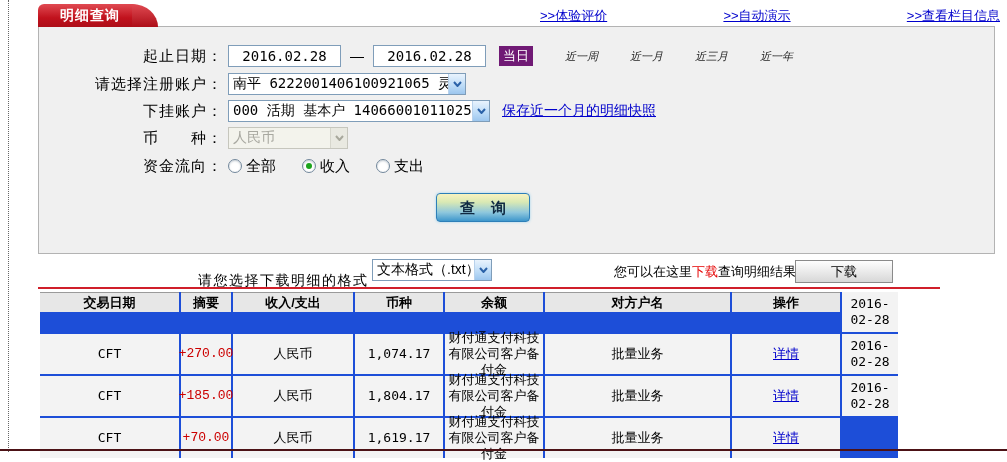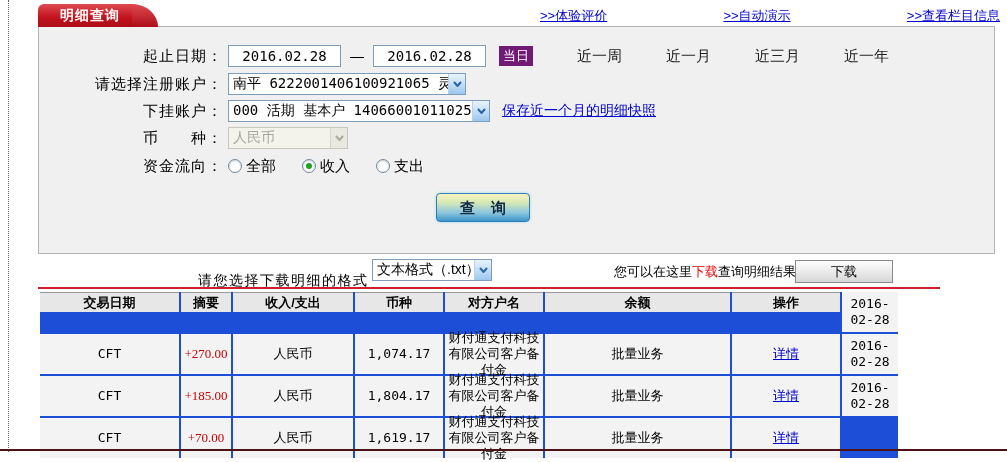--- a/index.html
+++ b/index.html
@@ -27,21 +27,21 @@
   .frow { position:absolute; left:0; width:100%; height:24px; display:flex; align-items:center; font-size:15px; }
   .flabel { width:184px; text-align:right; flex:none; letter-spacing:1px; }
   .fcontent { display:flex; align-items:center; margin-left:5px; }
 
   .txt-input { height:22px; border:1px solid #7f9db9; background:#fff; text-align:center;
                font-family:"DejaVu Sans Mono",monospace; font-size:14px; width:113px; }
   .dash { margin:0 9px; font-size:14px; }
 
   .quick-today { margin-left:13px; width:34px; height:20px; background:#701a75; color:#fff;
                  font-size:13px; text-align:center; line-height:20px; cursor:pointer; }
-  .quick-link { margin-left:44px; font-size:15px; color:#222; cursor:pointer; }
+  .quick-link { margin-left:32px; font-size:11px; color:#222; cursor:pointer;font-style:italic; }
 
   .sel { height:22px; border:1px solid #7f9db9; background:#fff; display:flex; align-items:center; cursor:pointer; }
   .sel .sel-value { flex:1; padding:0 4px; font-size:14px; font-family:"DejaVu Sans Mono","DejaVu Sans",monospace;
                     white-space:nowrap; overflow:hidden; }
   .sel .sel-arrow { flex:none; width:17px; height:100%; border-left:1px solid #b9d2ec;
                     background:linear-gradient(#e9f3fd,#bcdbf7 60%,#9cc6ee); display:flex; align-items:center; justify-content:center; }
   .sel.disabled { background:#f3f3ec; border-color:#c6c6bd; }
   .sel.disabled .sel-value { color:#a8a8a0; }
   .sel.disabled .sel-arrow { background:#e9e9e1; border-left-color:#d6d6cc; }
 
@@ -72,21 +72,21 @@
 
   
   .grid { position:absolute; left:40px; top:292px; width:858px;
           display:grid; grid-template-columns:139px 50px 120px 88px 98px 185px 108px 56px;
           gap:2px; background:#1d4ed8; font-size:13px; }
   .hcell { background:#e7e7e7; border-top:1px solid #9a9a9a; height:20px; line-height:19px;
            text-align:center; font-weight:bold; }
   .cell { background:#f3f3f3; height:40px; display:flex; align-items:center; justify-content:center;
           text-align:center; line-height:16px; padding:0 3px; }
   .cell.mono { font-family:"DejaVu Sans Mono",monospace; }
-  .cell.amount { color:#cc0000; font-family:Liberation Serif, serif; }
+  .cell.amount { color:#cc0000; font-family:Liberation Mono, monospace; }
   .cell a { color:#0000cc; text-decoration:underline; cursor:pointer; }
 
   .bottom-line { position:absolute; left:0; top:449px; width:1007px; height:2px; background:#4c1216; }
 </style>
 </head>
 <body>
 
 <div class="page">
 
   <div class="left-dotted"></div>
@@ -195,22 +195,22 @@
   </div>
   <div class="dl-btn">下载</div>
 
   <div class="red-divider"></div>
 
   <div class="grid">
     <div class="hcell">交易日期</div>
     <div class="hcell">摘要</div>
     <div class="hcell">收入/支出</div>
     <div class="hcell">币种</div>
+    <div class="hcell">余额</div>
     <div class="hcell">对方户名</div>
-    <div class="hcell">余额</div>
     <div class="hcell">操作</div>
 
     <div class="cell mono">2016-02-28</div>
     <div class="cell mono">CFT</div>
     <div class="cell amount">+270.00</div>
     <div class="cell">人民币</div>
     <div class="cell mono">1,074.17</div>
     <div class="cell">财付通支付科技有限公司客户备付金</div>
     <div class="cell">批量业务</div>
     <div class="cell">

